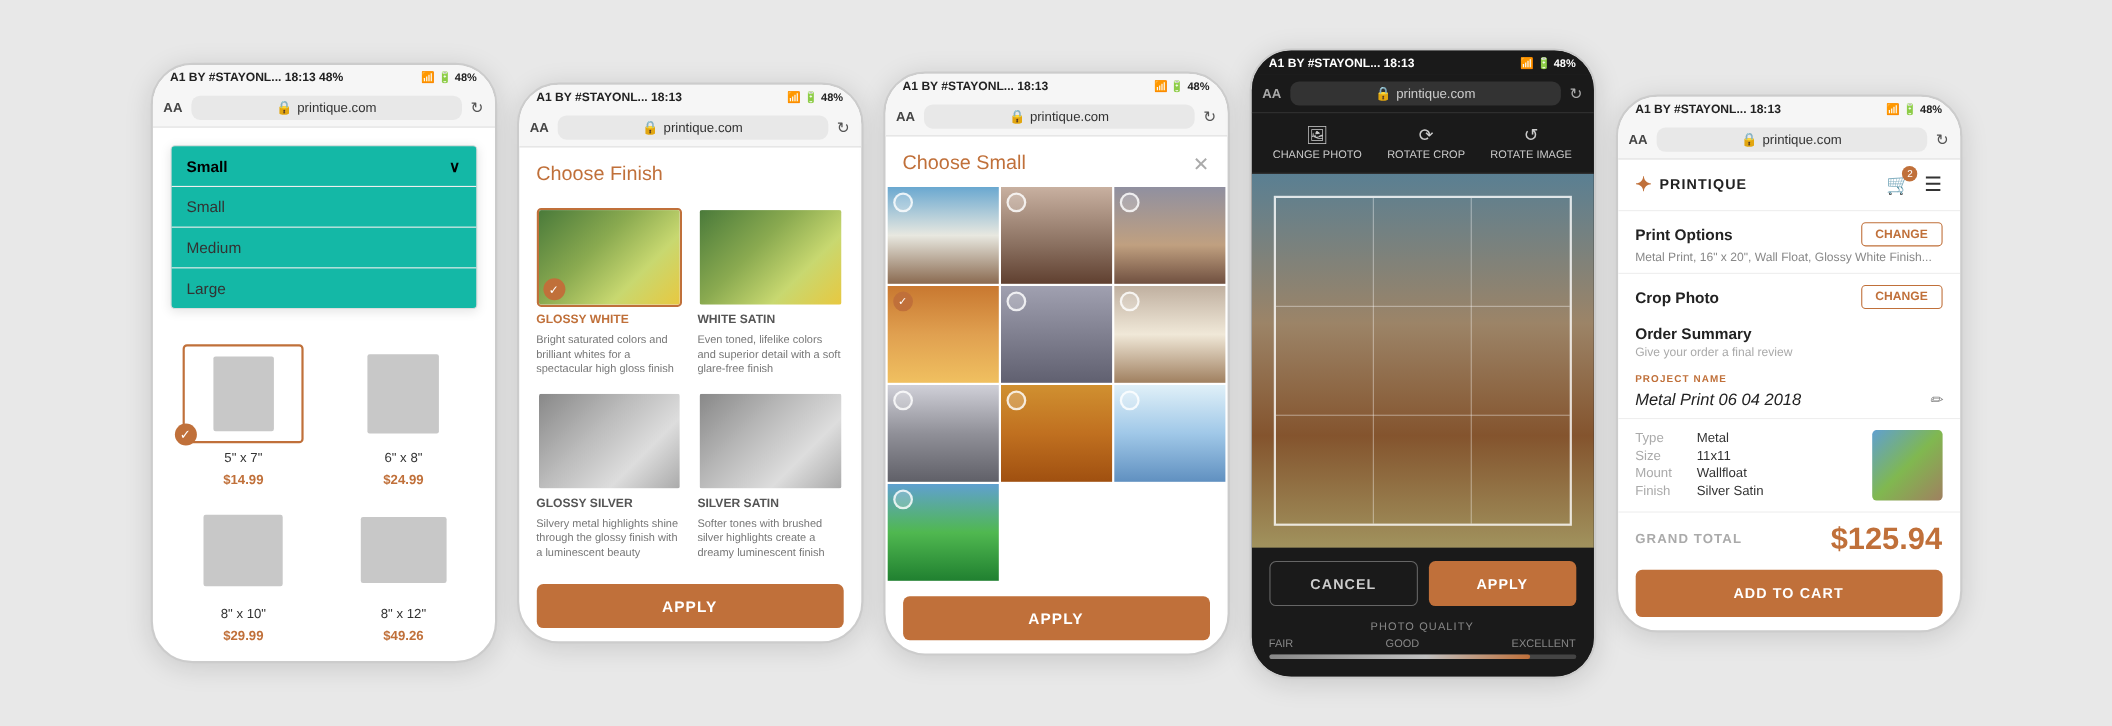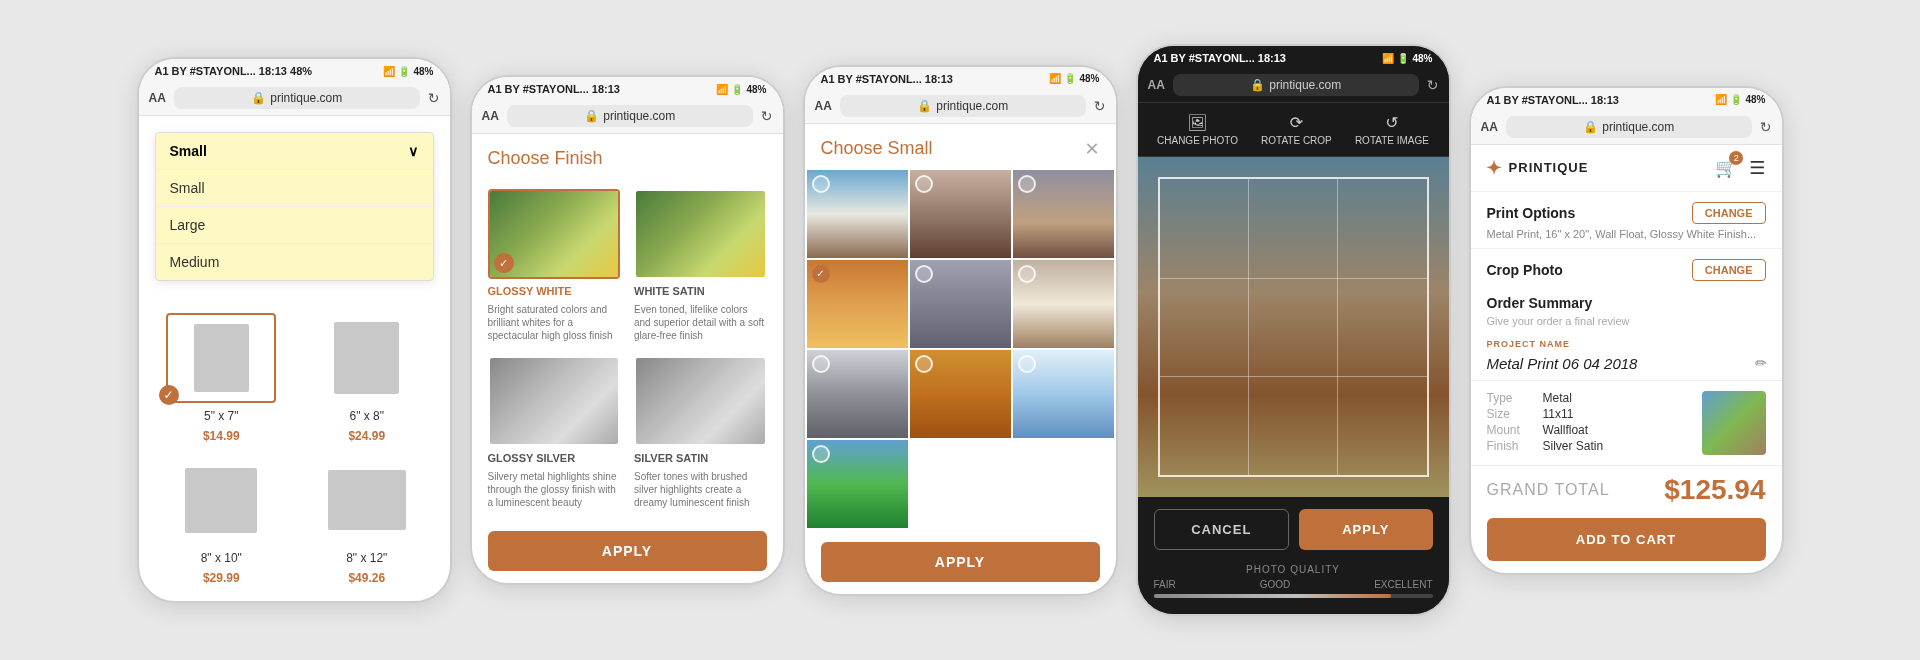--- a/index.html
+++ b/index.html
@@ -91,21 +91,21 @@
       overflow: hidden;
     }
     
     .choose-size-header {
       padding: 14px 16px 10px;
       font-size: 18px;
       color: #c0703a;
       font-weight: 300;
     }
     .dropdown-overlay {
-      background: #fef9c3;
+      background: #14b8a6;
       border: 1px solid #ddd;
       border-radius: 4px;
       margin: 16px 16px;
       box-shadow: 0 2px 10px rgba(0,0,0,0.1);
     }
     .dropdown-selected {
       display: flex;
       justify-content: space-between;
       align-items: center;
       padding: 10px 14px;
@@ -498,22 +498,22 @@
       background: linear-gradient(135deg, #60a0d0 0%, #80b850 50%, #a08060 100%);
       flex-shrink: 0;
     }
     .grand-total-row {
       display: flex;
       justify-content: space-between;
       align-items: center;
       padding: 8px 16px;
     }
     .grand-total-label {
-      font-size: 16px;
-      font-weight: 400;
+      font-size: 12px;
+      font-weight: 700;
       color: #aaa;
       letter-spacing: 1px;
       text-transform: uppercase;
     }
     .grand-total-amount {
       font-size: 28px;
       font-weight: 700;
       color: #c0703a;
     }
     .add-to-cart-btn {
@@ -549,22 +549,22 @@
       </div>
       <span class="browser-reload">↻</span>
     </div>
     <div class="screen-content">
       <div class="dropdown-overlay">
         <div class="dropdown-selected">
           <span>Small</span>
           <span>∨</span>
         </div>
         <div class="dropdown-item">Small</div>
+        <div class="dropdown-item">Medium</div>
         <div class="dropdown-item">Large</div>
-        <div class="dropdown-item">Medium</div>
       </div>
       <div class="size-grid">
 
         <div class="size-card selected">
           <div class="size-thumb-wrap">
             <div class="size-thumb" style="width:55px;height:68px;border-radius:2px;"></div>
           </div>
           <div class="check-badge">✓</div>
           <div class="size-label">5" x 7"</div>
           <div class="size-price">$14.99</div>

